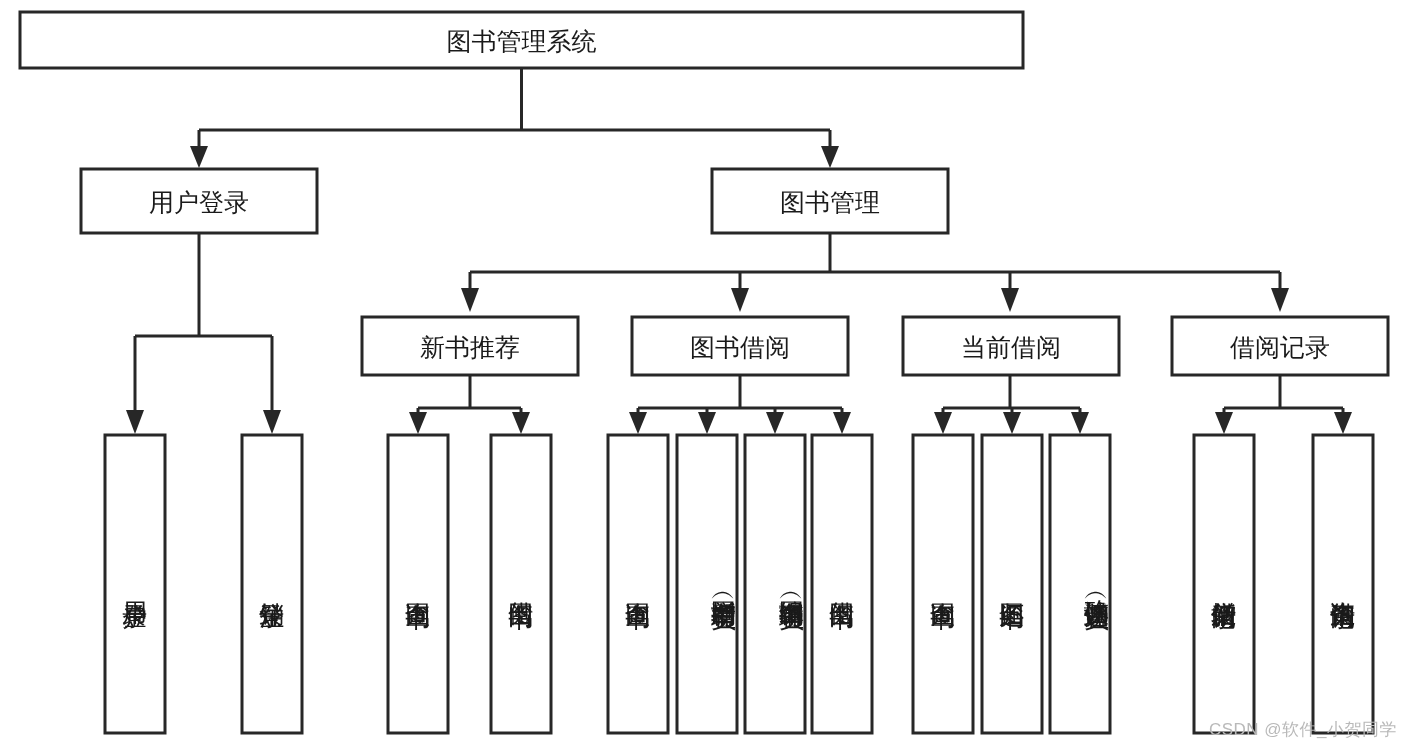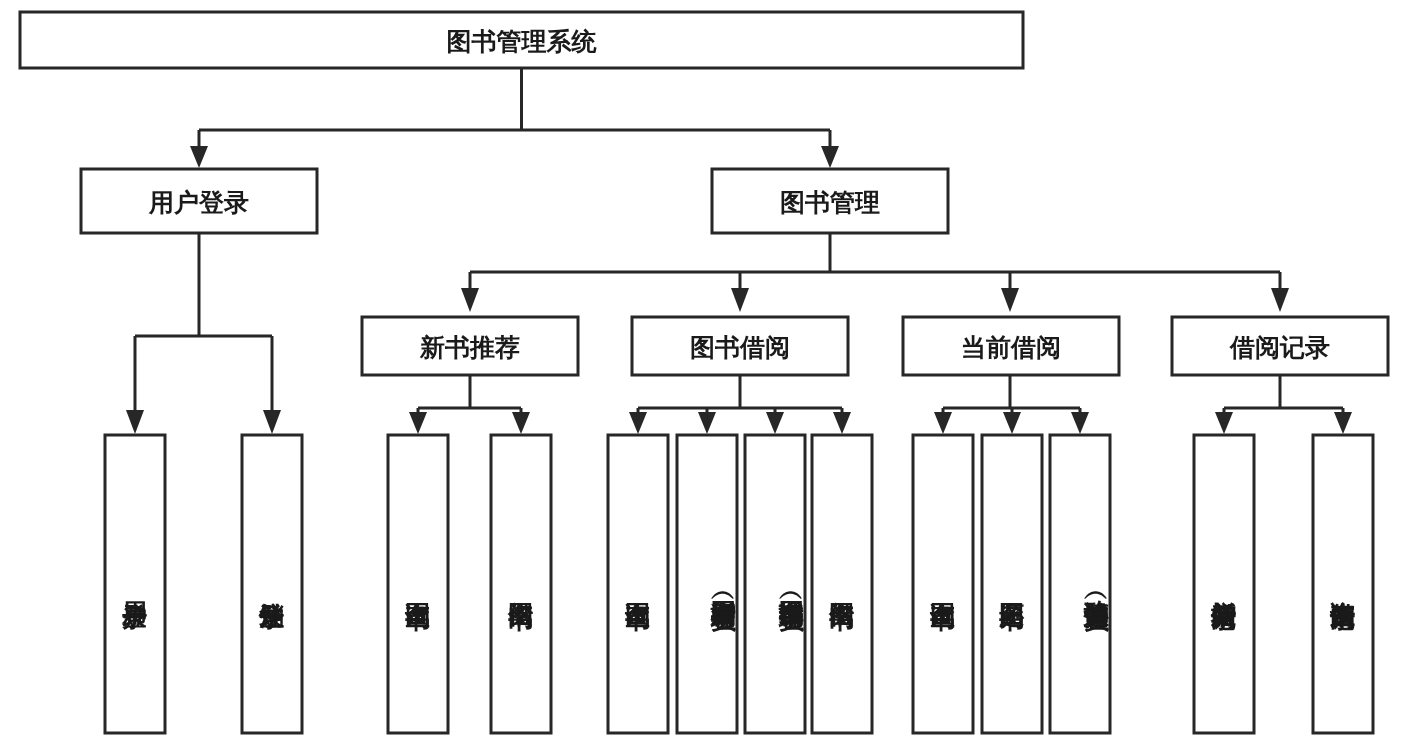--- a/index.html
+++ b/index.html
@@ -11,21 +11,20 @@
     width: 1405px;
     height: 747px;
     font-family: "Liberation Sans", "DejaVu Sans", sans-serif;
     overflow: hidden;
     position: relative;
   }
   #diagram-root {
     position: relative;
     width: 1405px;
     height: 747px;
-    font-weight: bold;
   }
   svg.diagram-canvas {
     position: absolute;
     top: 0;
     left: 0;
     width: 1405px;
     height: 747px;
   }
   .node-rect {
     fill: #ffffff;
@@ -239,13 +238,14 @@
   <div class="leaf-label-wrap" style="left:608px; top:435px; width:60px; height:298px;">查询图书</div>
   <div class="leaf-label-wrap" style="left:677px; top:443px; width:60px; height:282px; align-items:flex-start;">新增图书（管理员）</div>
   <div class="leaf-label-wrap" style="left:745px; top:443px; width:60px; height:282px; align-items:flex-start;">编辑图书（管理员）</div>
   <div class="leaf-label-wrap" style="left:812px; top:435px; width:60px; height:298px;">借阅图书</div>
   <div class="leaf-label-wrap" style="left:913px; top:435px; width:60px; height:298px;">查询图书</div>
   <div class="leaf-label-wrap" style="left:982px; top:435px; width:60px; height:298px;">归还图书</div>
   <div class="leaf-label-wrap" style="left:1050px; top:443px; width:60px; height:282px; align-items:flex-start;">确认归还（管理员）</div>
   <div class="leaf-label-wrap" style="left:1194px; top:435px; width:60px; height:298px;">新增借阅记录</div>
   <div class="leaf-label-wrap" style="left:1313px; top:435px; width:60px; height:298px;">查询借阅记录</div>
 
+  <div class="watermark">CSDN @软件_小贺同学</div>
 </div>
 
 </body></html>

